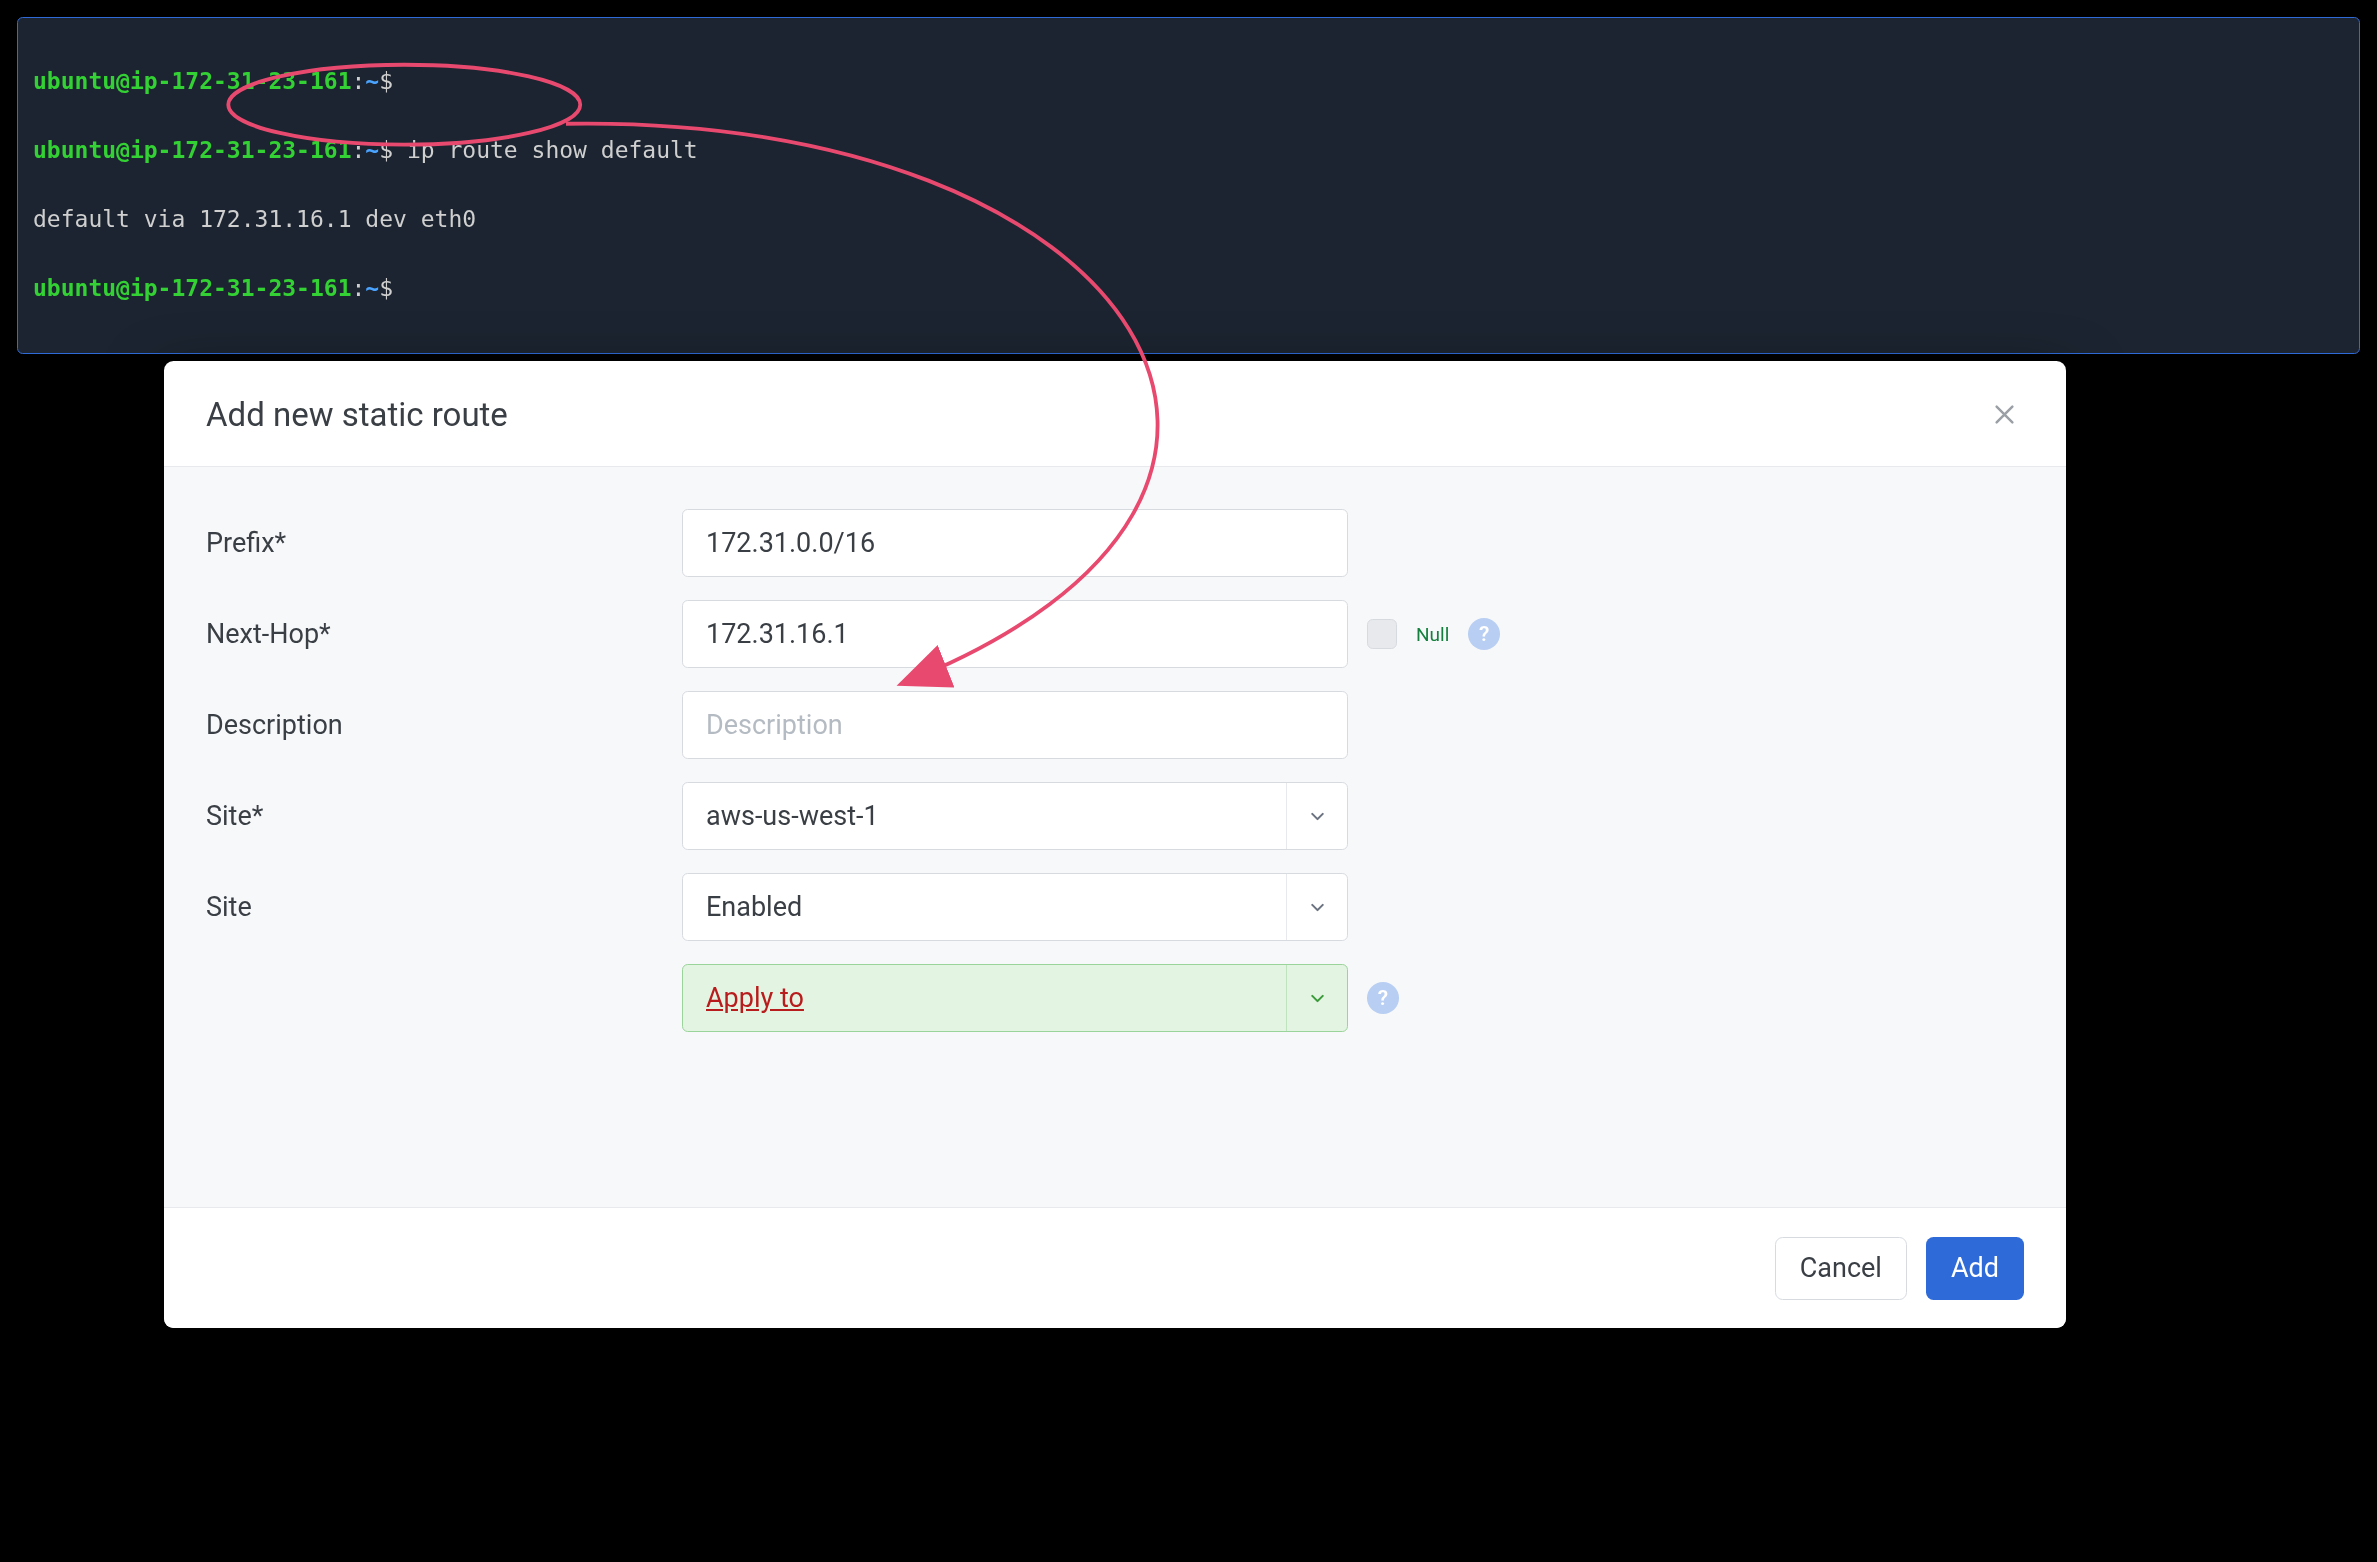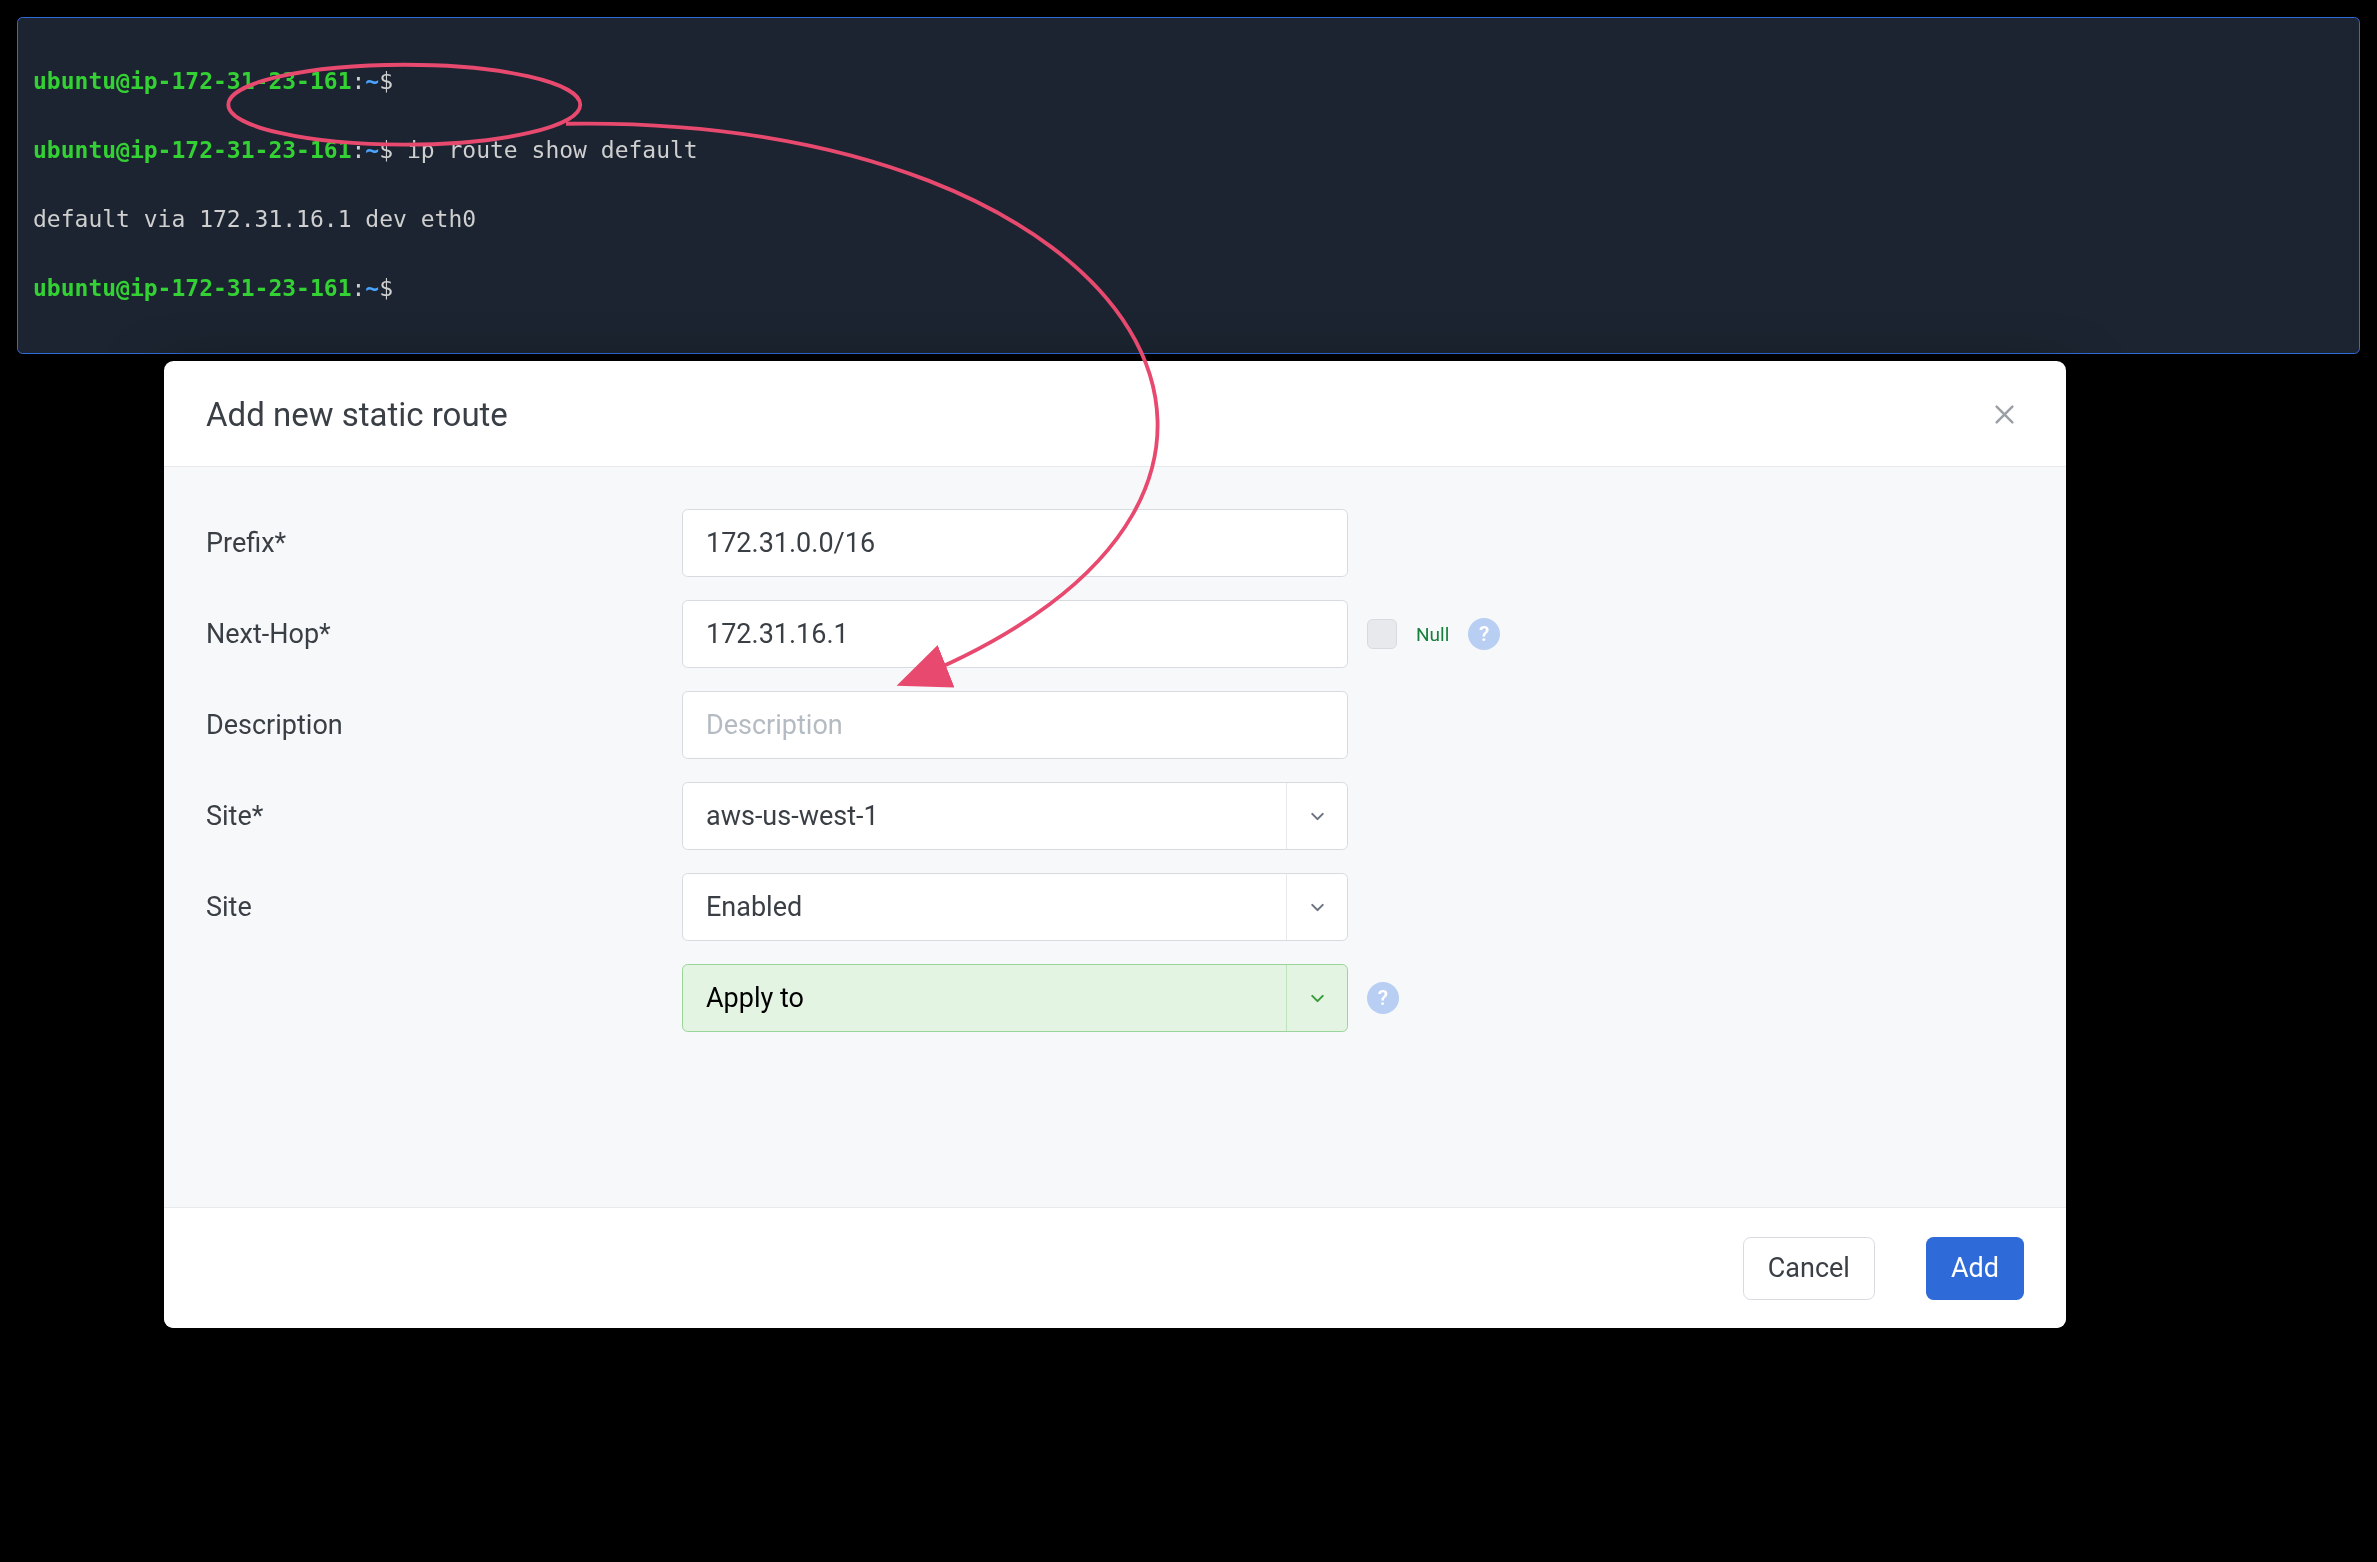--- a/index.html
+++ b/index.html
@@ -122,21 +122,21 @@
     border-left: 1px solid #e7e9ec;
     display: flex;
     align-items: center;
     justify-content: center;
     color: #6b7280;
   }
   .select.green {
     background: #e3f4e2;
     border-color: #9bd49a;
   }
-  .select.green .sval { color: #000000; }
+  .select.green .sval { color: #b91c1c; text-decoration: underline; }
   .select.green .chev { border-left-color: #bfe3bd; color: #3b9a3a; }
   .chev svg { width: 21px; height: 21px; }
 
   .cbx {
     width: 30px; height: 30px;
     background: #e7e9ec;
     border-radius: 5.7px;
     border: 1px solid #d7dbe0;
     cursor: pointer;
   }
@@ -177,21 +177,20 @@
     border: 1px solid transparent;
   }
   .btn.secondary {
     background: #fff;
     border-color: #d7dbe0;
     color: #3a3f45;
   }
   .btn.primary {
     background: #2f6bd8;
     color: #fff;
-    margin-left: 32px;
   }
 </style>
 </head>
 <body>
 
 <div class="terminal">
 <div><span class="t-user">ubuntu@ip-172-31-23-161</span><span class="t-colon">:</span><span class="t-path">~</span><span class="t-dollar">$ </span><span class="t-cmd"></span></div>
 <div><span class="t-user">ubuntu@ip-172-31-23-161</span><span class="t-colon">:</span><span class="t-path">~</span><span class="t-dollar">$ </span><span class="t-cmd">ip route show default</span></div>
 <div class="t-out">default via 172.31.16.1 dev eth0</div>
 <div><span class="t-user">ubuntu@ip-172-31-23-161</span><span class="t-colon">:</span><span class="t-path">~</span><span class="t-dollar">$ </span><span class="t-cmd"></span></div>

